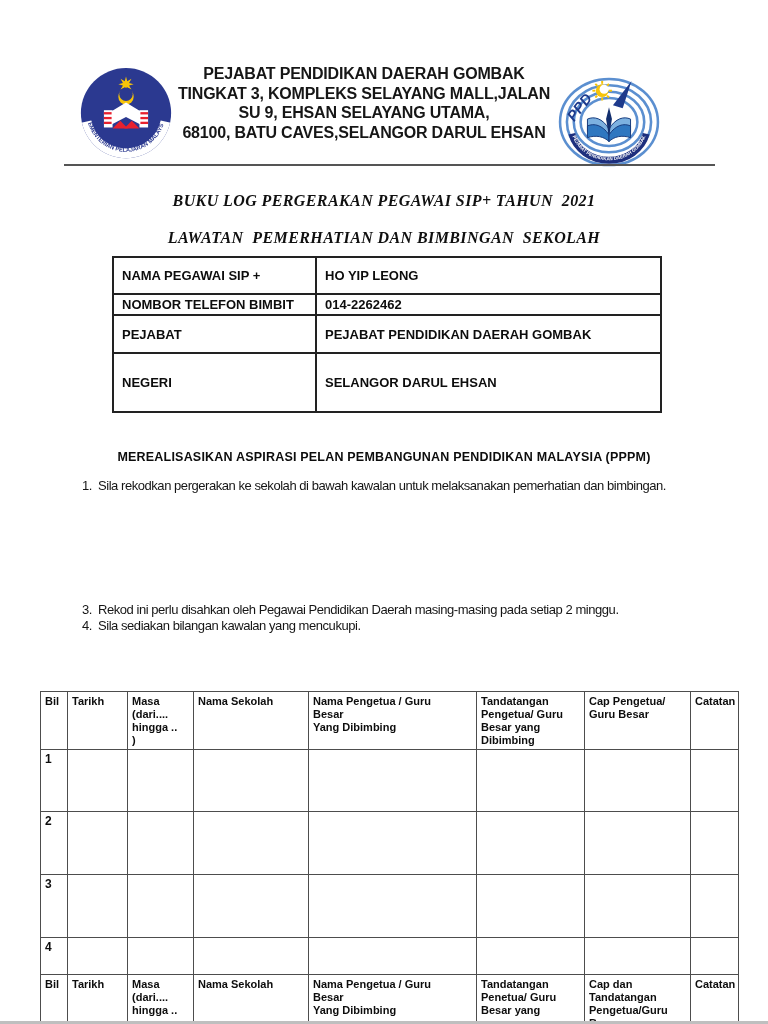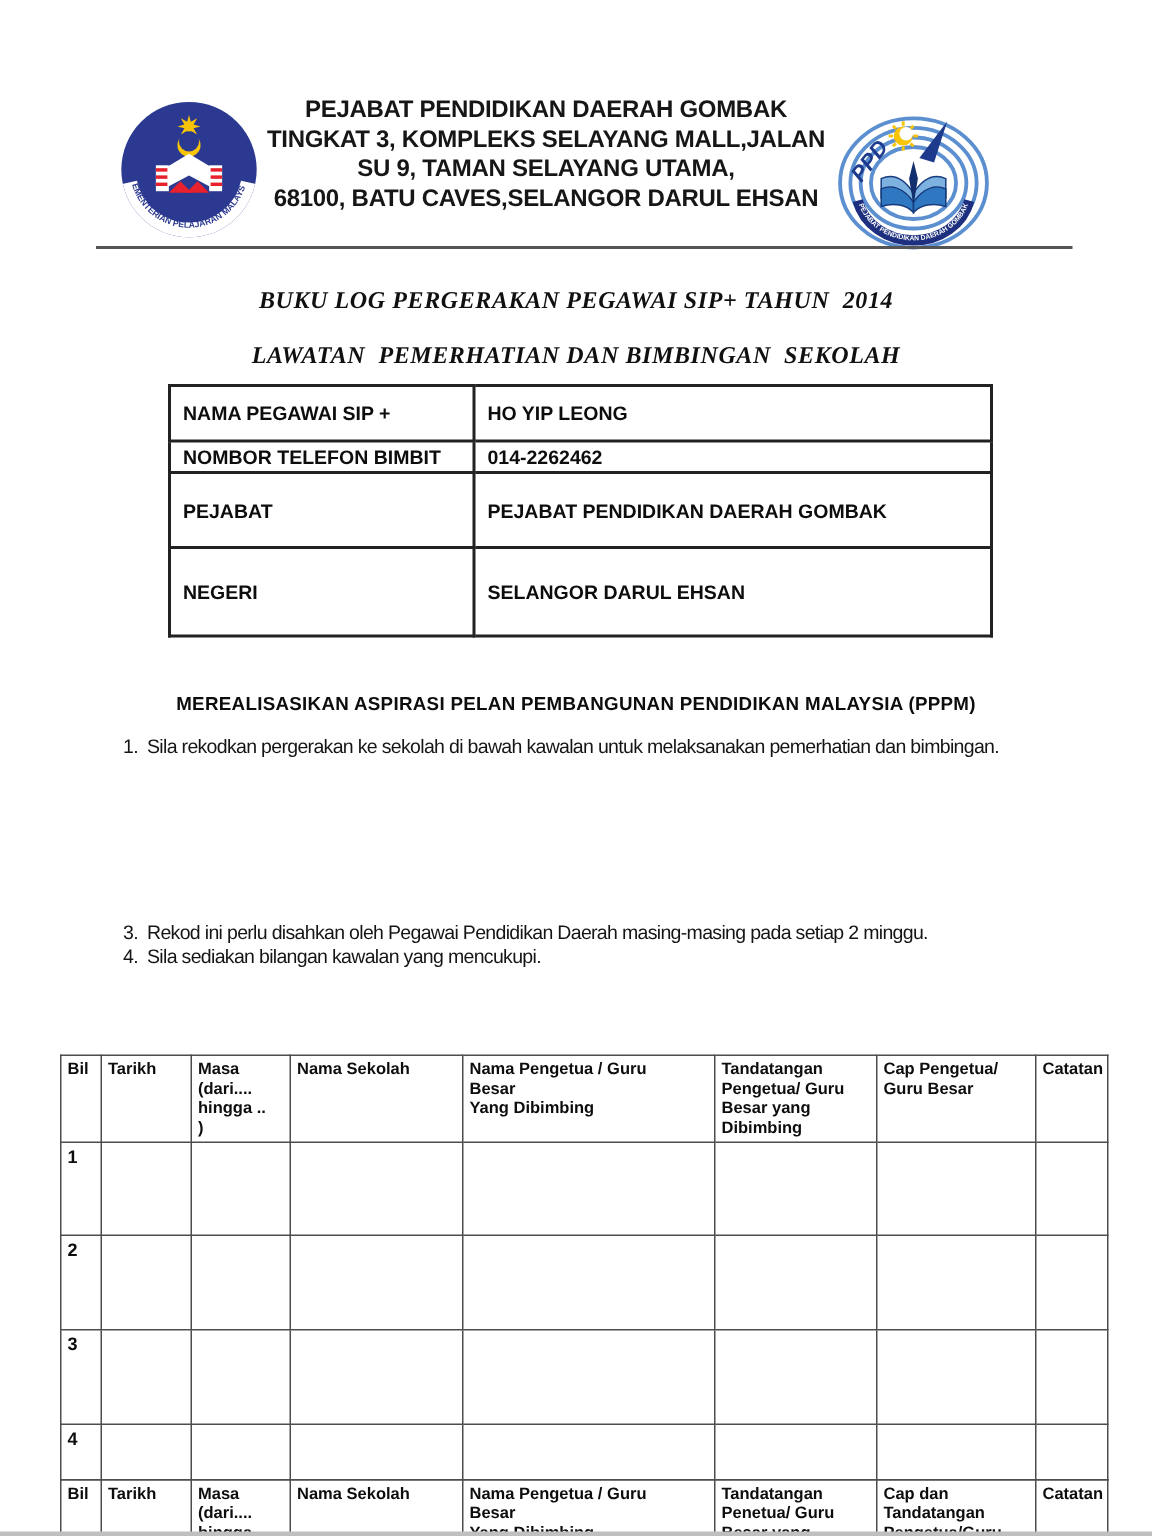--- a/index.html
+++ b/index.html
@@ -32,21 +32,21 @@
 
   
   .officer-table{
     margin:10px 0 0 112px;width:548px;border-collapse:collapse;table-layout:fixed;
   }
   .officer-table td{
     border:2px solid #222;font-weight:bold;font-size:13px;
     padding:2px 6px 2px 8px;vertical-align:middle;color:#0d0d0d;
   }
   .officer-table .r1{height:37px}.officer-table .r2{height:20px}
-  .officer-table .r3{height:50px}.officer-table .r4{height:59px}
+  .officer-table .r3{height:38px}.officer-table .r4{height:59px}
 
   
   .slogan{
     margin-top:37px;text-align:center;font-weight:bold;font-size:12.5px;
     line-height:14px;letter-spacing:0.2px;color:#0d0d0d;
   }
   .inst{margin:14px 0 0 82px;font-size:13px;line-height:16.5px;letter-spacing:-0.45px;color:#151515}
   .inst.lower{margin-top:107px}
   .inst-row{white-space:nowrap}
   .inst-num{display:inline-block;width:16px}
@@ -107,21 +107,21 @@
       </g>
       <path id="moeArc" d="M11 60 A41 41 0 0 0 89 60" fill="none"></path>
       <text font-size="6" font-weight="bold" fill="#2b3990">
         <textPath href="#moeArc" startOffset="50%" text-anchor="middle">KEMENTERIAN PELAJARAN MALAYSIA</textPath>
       </text>
     </svg>
 
     <div class="address">
       <div>PEJABAT PENDIDIKAN DAERAH GOMBAK</div>
       <div>TINGKAT 3, KOMPLEKS SELAYANG MALL,JALAN</div>
-      <div>SU 9, TAMAN SELAYANG UTAMA,</div>
+      <div>SU 9, EHSAN SELAYANG UTAMA,</div>
       <div>68100, BATU CAVES,SELANGOR DARUL EHSAN</div>
     </div>
 
     <svg class="logo-right" width="106" height="92" viewBox="0 0 106 94">
       <g fill="none" stroke="#5b8fd0" stroke-width="2.6">
         <ellipse cx="53" cy="47" rx="50" ry="44"></ellipse>
         <ellipse cx="53" cy="47" rx="43" ry="37.5"></ellipse>
         <ellipse cx="53" cy="47" rx="36" ry="31"></ellipse>
         <ellipse cx="53" cy="47" rx="29" ry="24.5"></ellipse>
       </g>
@@ -152,21 +152,21 @@
       <path id="ppdArc" d="M15 59 A39 35 0 0 0 91 59" fill="none"></path>
       <path d="M15 59 A39 35 0 0 0 91 59" fill="none" stroke="#1d2f7e" stroke-width="7"></path>
       <text font-size="4.6" font-weight="bold" fill="#ffffff">
         <textPath href="#ppdArc" startOffset="50%" text-anchor="middle">PEJABAT PENDIDIKAN DAERAH GOMBAK</textPath>
       </text>
     </svg>
 
     <div class="rule"></div>
   </div>
 
-  <div class="doc-title">BUKU LOG PERGERAKAN PEGAWAI SIP+ TAHUN  2014</div>
+  <div class="doc-title">BUKU LOG PERGERAKAN PEGAWAI SIP+ TAHUN  2021</div>
   <div class="doc-subtitle">LAWATAN  PEMERHATIAN DAN BIMBINGAN  SEKOLAH</div>
 
   <table class="officer-table">
     <colgroup>
         <col style="width:203px">
         <col style="width:345px">
       </colgroup>
     <tbody>
         <tr class="r1">
       <td>NAMA PEGAWAI SIP +</td>

